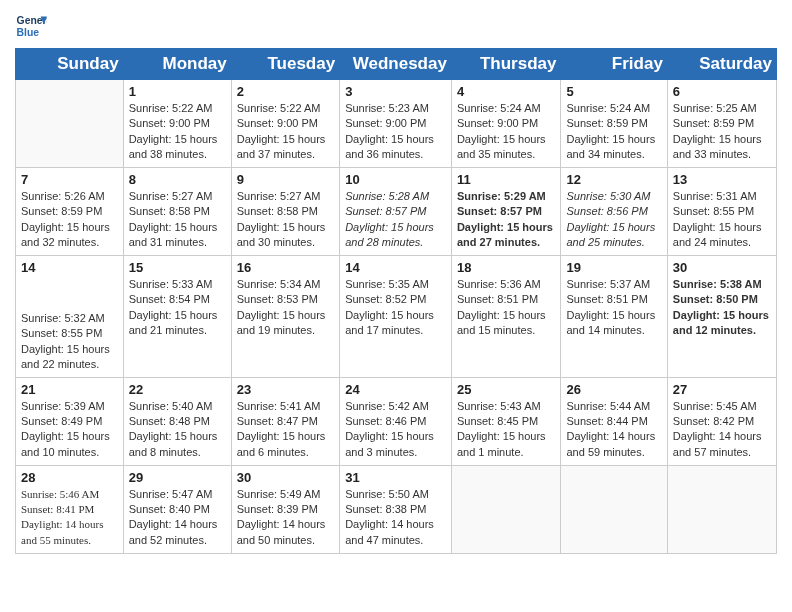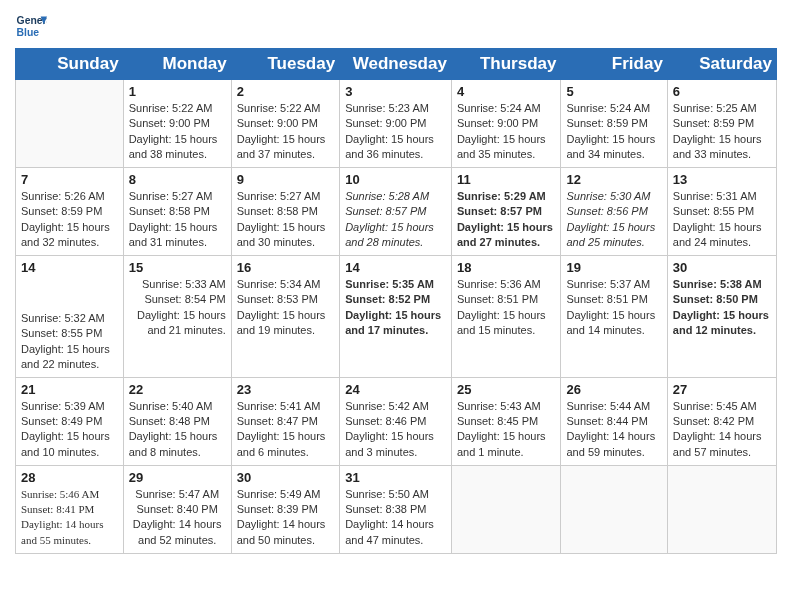--- a/index.html
+++ b/index.html
@@ -209,35 +209,35 @@
         <tr>
           <td>
             <div class="day-number">14</div>
             <div class="day-info" style="white-space: pre-line; margin-top: 36px;">Sunrise: 5:32 AM
 Sunset: 8:55 PM
 Daylight: 15 hours
 and 22 minutes.</div>
           </td>
           <td>
             <div class="day-number">15</div>
-            <div class="day-info" style="white-space: pre-line; text-align: right;">Sunrise: 5:33 AM
+            <div class="day-info" style="white-space: pre-line;">Sunrise: 5:33 AM
 Sunset: 8:54 PM
 Daylight: 15 hours
 and 21 minutes.</div>
           </td>
           <td>
             <div class="day-number">16</div>
             <div class="day-info" style="white-space: pre-line;">Sunrise: 5:34 AM
 Sunset: 8:53 PM
 Daylight: 15 hours
 and 19 minutes.</div>
           </td>
           <td>
             <div class="day-number">14</div>
-            <div class="day-info" style="white-space: pre-line; font-weight: bold;">Sunrise: 5:35 AM
+            <div class="day-info" style="white-space: pre-line;">Sunrise: 5:35 AM
 Sunset: 8:52 PM
 Daylight: 15 hours
 and 17 minutes.</div>
           </td>
           <td>
             <div class="day-number">18</div>
             <div class="day-info" style="white-space: pre-line;">Sunrise: 5:36 AM
 Sunset: 8:51 PM
 Daylight: 15 hours
 and 15 minutes.</div>
@@ -311,21 +311,21 @@
         <tr>
           <td>
             <div class="day-number">28</div>
             <div class="day-info" style="white-space: pre-line; font-family: Liberation Serif, serif;">Sunrise: 5:46 AM
 Sunset: 8:41 PM
 Daylight: 14 hours
 and 55 minutes.</div>
           </td>
           <td>
             <div class="day-number">29</div>
-            <div class="day-info" style="white-space: pre-line; text-align: center;">Sunrise: 5:47 AM
+            <div class="day-info" style="white-space: pre-line;">Sunrise: 5:47 AM
 Sunset: 8:40 PM
 Daylight: 14 hours
 and 52 minutes.</div>
           </td>
           <td>
             <div class="day-number">30</div>
             <div class="day-info" style="white-space: pre-line;">Sunrise: 5:49 AM
 Sunset: 8:39 PM
 Daylight: 14 hours
 and 50 minutes.</div>

